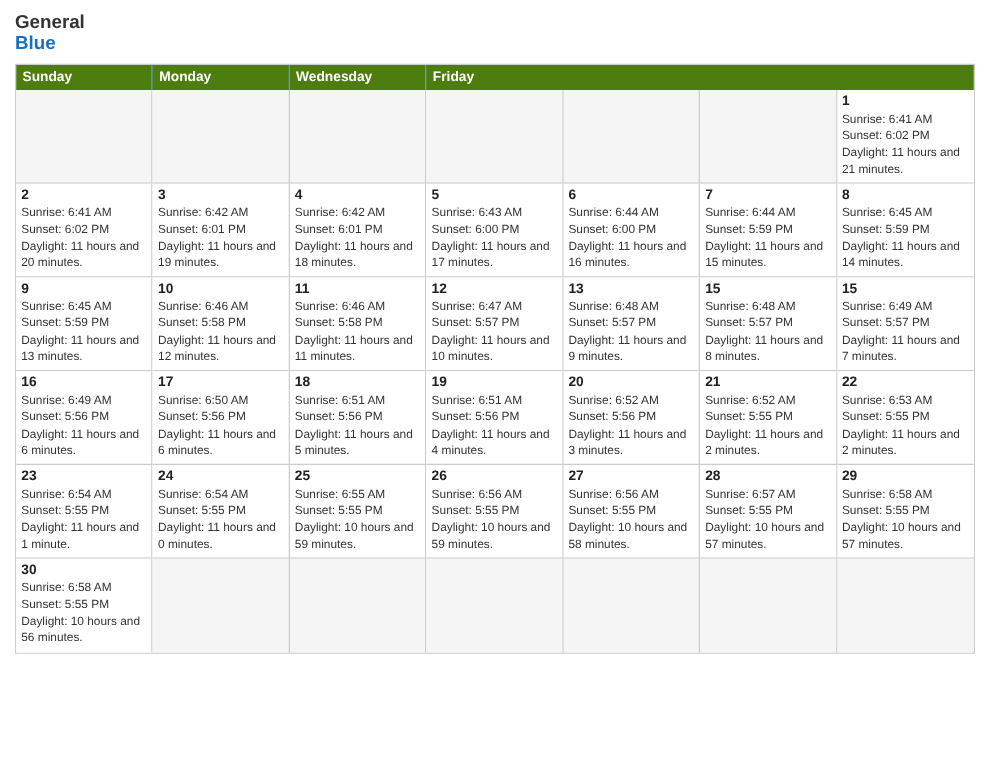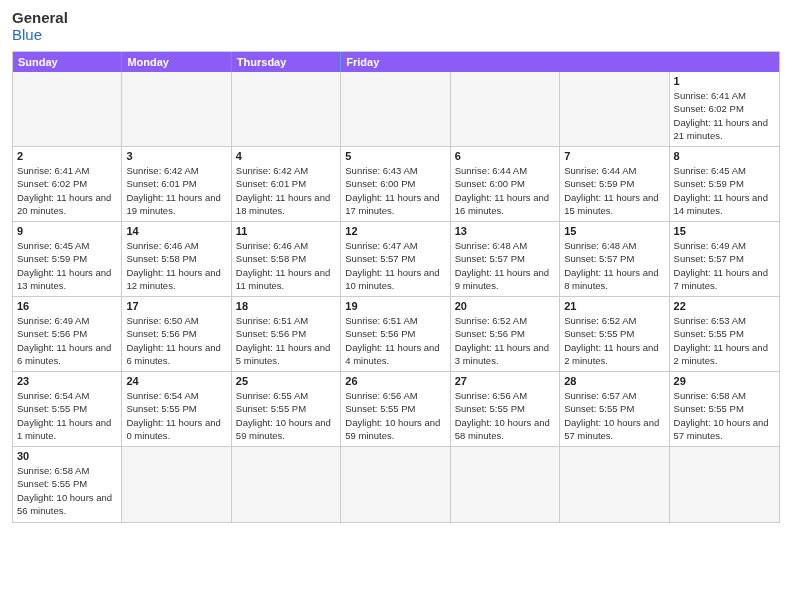--- a/index.html
+++ b/index.html
@@ -44,21 +44,21 @@
     }
     .calendar {
       flex: 1;
       display: flex;
       flex-direction: column;
       border: 1px solid #ccc;
     }
     .cal-header {
       display: grid;
       grid-template-columns: repeat(7, 1fr);
-      background: #8b5cf6;
+      background: #4d7c0f;
     }
     .cal-header-cell {
       color: #fff;
       font-weight: bold;
       font-size: 11px;
       padding: 4px 5px;
       border-right: 1px solid #5a9be5;
       text-align: left;
     }
     .cal-header-cell:last-child { border-right: none; }
@@ -87,34 +87,34 @@
   </style>
 </head>
 <body>
 
 <div class="page">
   <div class="header">
     <div class="logo">
 
       <div>
         <div style="font-size:15px;font-weight:bold;color:#333;line-height:1.1;">General</div>
-        <div style="font-size:15px;font-weight:normal;color:#1a6fc4;line-height:1.1;">Blue</div>
+        <div style="font-size:15px;font-weight:bold;color:#1a6fc4;line-height:1.1;">Blue</div>
       </div>
     </div>
     <div class="title-block">
       <div class="month-year"></div>
       <div class="location"></div>
     </div>
   </div>
 
   <div class="calendar">
     <div class="cal-header">
     <div class="cal-header-cell">Sunday</div>
         <div class="cal-header-cell">Monday</div>
-        <div class="cal-header-cell">Thursday</div>
+        <div class="cal-header-cell">Wednesday</div>
         <div class="cal-header-cell">Friday</div>
       </div>
     <div id="cal-body-container" style="display: grid; grid-template-columns: repeat(7, 1fr); flex: 1 1 0%;">
     <div class="cal-cell empty"></div>
         <div class="cal-cell empty"></div>
         <div class="cal-cell empty"></div>
         <div class="cal-cell empty"></div>
         <div class="cal-cell empty"></div>
         <div class="cal-cell empty"></div>
         <div class="cal-cell">
@@ -147,21 +147,21 @@
         </div>
         <div class="cal-cell">
           <div class="day-num">8</div>
           <div class="day-info">Sunrise: 6:45 AM<br>Sunset: 5:59 PM<br>Daylight: 11 hours and 14 minutes.</div>
         </div>
         <div class="cal-cell">
           <div class="day-num">9</div>
           <div class="day-info">Sunrise: 6:45 AM<br>Sunset: 5:59 PM<br>Daylight: 11 hours and 13 minutes.</div>
         </div>
         <div class="cal-cell">
-          <div class="day-num">14</div>
+          <div class="day-num">10</div>
           <div class="day-info">Sunrise: 6:46 AM<br>Sunset: 5:58 PM<br>Daylight: 11 hours and 12 minutes.</div>
         </div>
         <div class="cal-cell">
           <div class="day-num">11</div>
           <div class="day-info">Sunrise: 6:46 AM<br>Sunset: 5:58 PM<br>Daylight: 11 hours and 11 minutes.</div>
         </div>
         <div class="cal-cell">
           <div class="day-num">12</div>
           <div class="day-info">Sunrise: 6:47 AM<br>Sunset: 5:57 PM<br>Daylight: 11 hours and 10 minutes.</div>
         </div>

